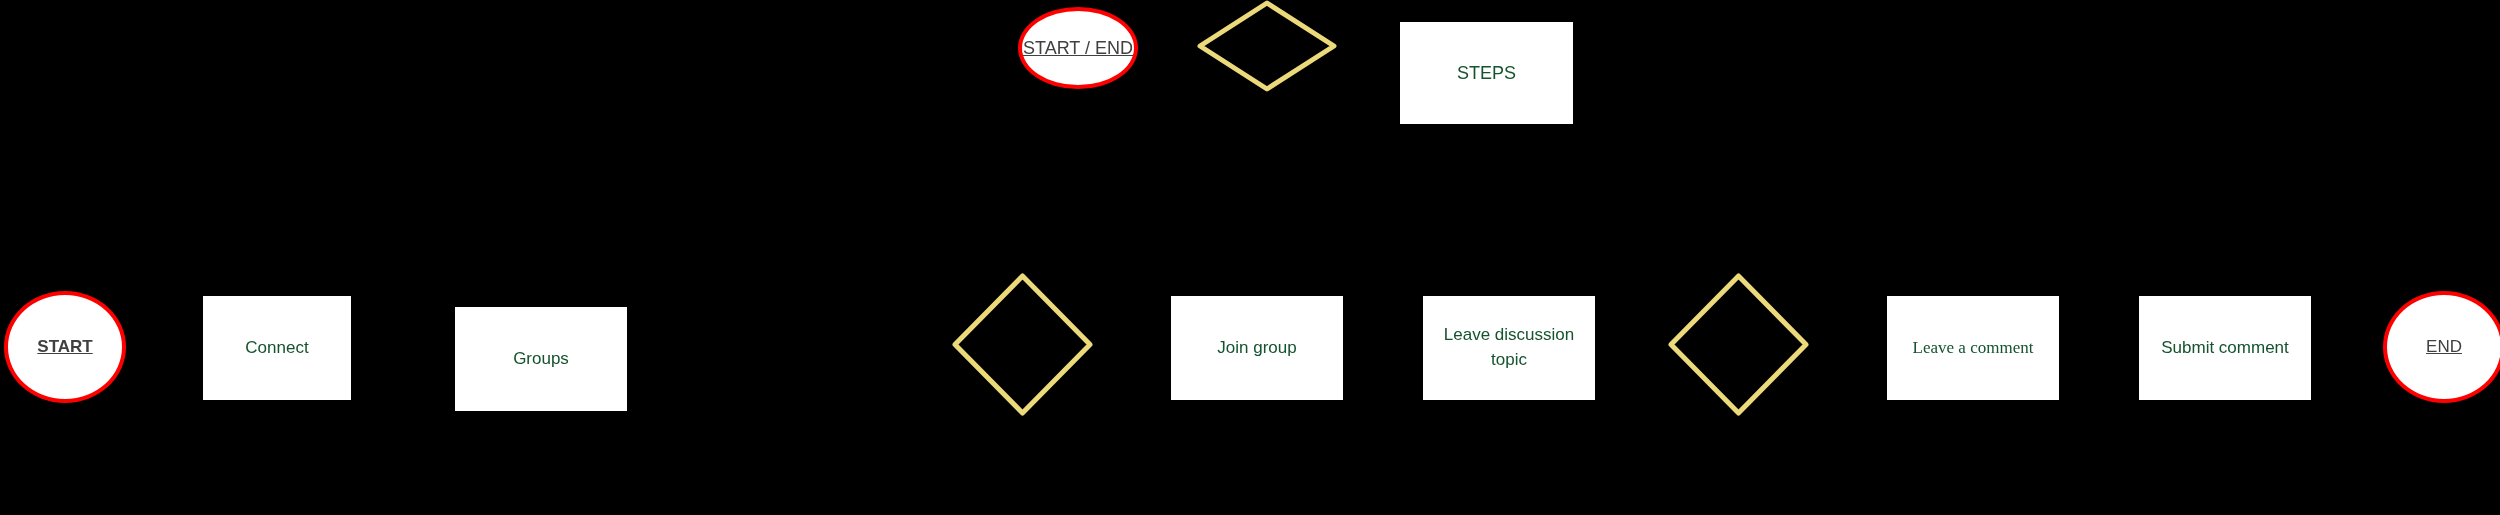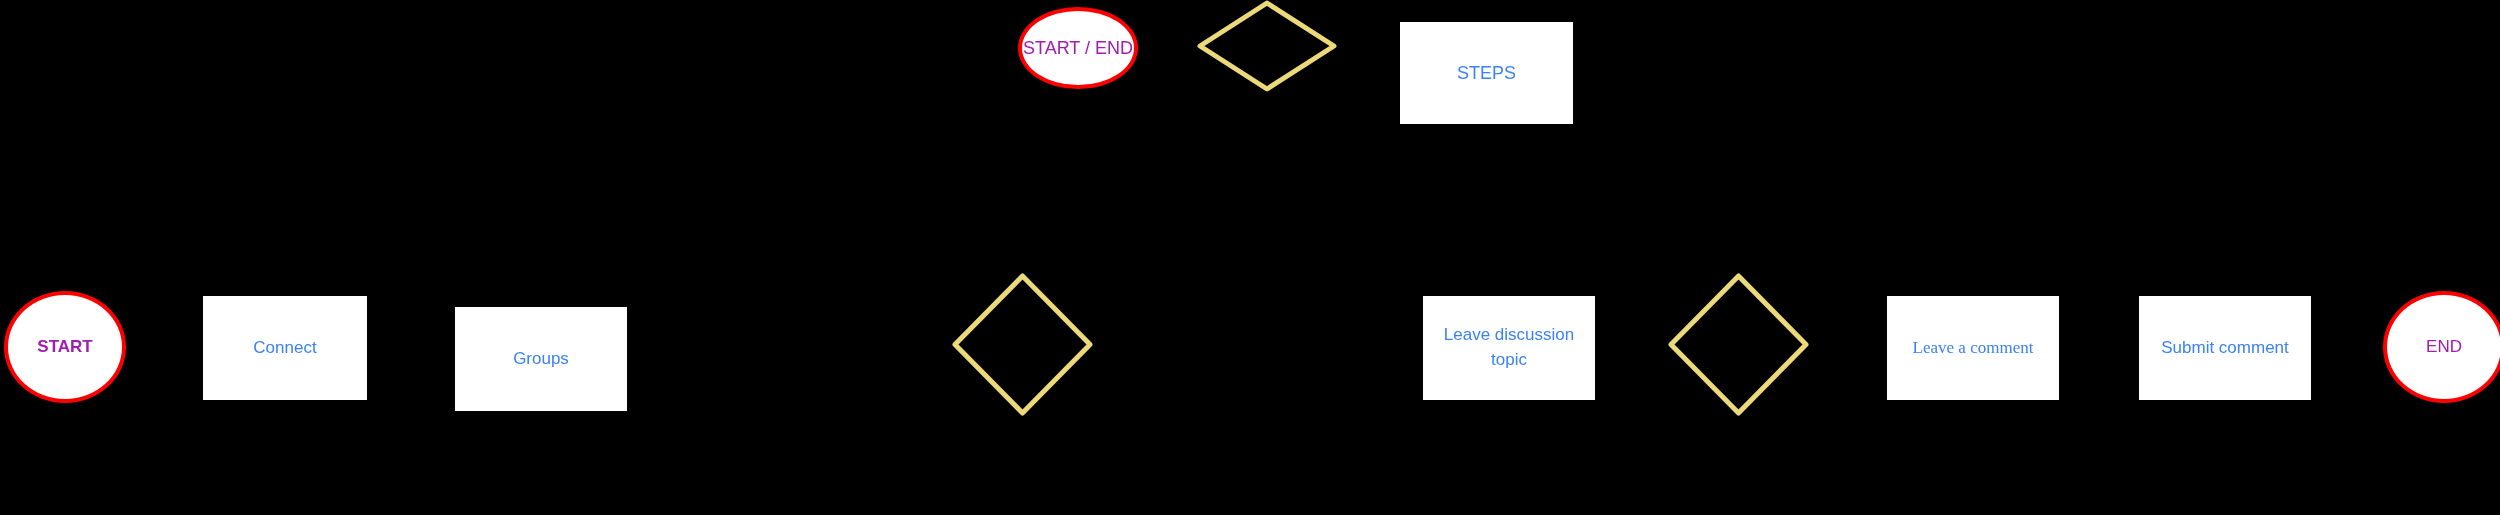--- a/index.html
+++ b/index.html
@@ -23,32 +23,33 @@
     position: absolute;
     box-sizing: border-box;
     display: flex;
     align-items: center;
     justify-content: center;
     text-align: center;
   }
 
   .box {
     background: #ffffff;
-    color: #3b82f6;
+    color: #14532d;
     font-size: 17px;
     line-height: 1.45;
     padding: 4px 10px;
   }
 
   .terminator {
     background: #ffffff;
     border: 4px solid #ff0000;
     border-radius: 50%;
-    color: #a21caf;
+    color: #404040;
     font-size: 17px;
+    text-decoration: underline;
   }
   .terminator.bold { font-weight: bold; }
 
   .diamond {
     background: transparent;
   }
   .diamond svg {
     display: block;
     width: 100%;
     height: 100%;
@@ -85,36 +86,39 @@
   </div>
 
   <div class="node box legend-label" style="left:1400px; top:22px; width:173px; height:102px;">
     <span>STEPS</span>
   </div>
 
   <div class="node terminator bold" style="left:4px; top:291px; width:122px; height:112px;justify-content:center;">
     <span>START</span>
   </div>
 
-  <div class="node box" style="left:203px; top:296px; width:164px; height:104px;">
+  <div class="node box" style="left:203px; top:296px; width:148px; height:104px;">
     <span>Connect</span>
   </div>
 
   <div class="node box" style="left:455px; top:296px; width:172px; height:104px;margin-top:11px;">
     <span>Groups</span>
   </div>
 
 
   <div class="node diamond" style="left:951px; top:272px; width:143px; height:145px;">
     <svg viewBox="0 0 143 145" preserveAspectRatio="none">
       <polygon points="71.5,4 139,72.5 71.5,141 4,72.5" fill="none" stroke="#ebd97a" stroke-width="5" stroke-linejoin="round"></polygon>
     </svg>
     <span class="label"></span>
   </div>
 
+  <div class="node box" style="left:1171px; top:296px; width:172px; height:104px;">
+    <span>Join group</span>
+  </div>
 
   <div class="node box" style="left:1423px; top:296px; width:172px; height:104px;">
     <span>Leave discussion topic</span>
   </div>
 
   <div class="node diamond" style="left:1667px; top:272px; width:143px; height:145px;">
     <svg viewBox="0 0 143 145" preserveAspectRatio="none">
       <polygon points="71.5,4 139,72.5 71.5,141 4,72.5" fill="none" stroke="#ebd97a" stroke-width="5" stroke-linejoin="round"></polygon>
     </svg>
     <span class="label"></span>

